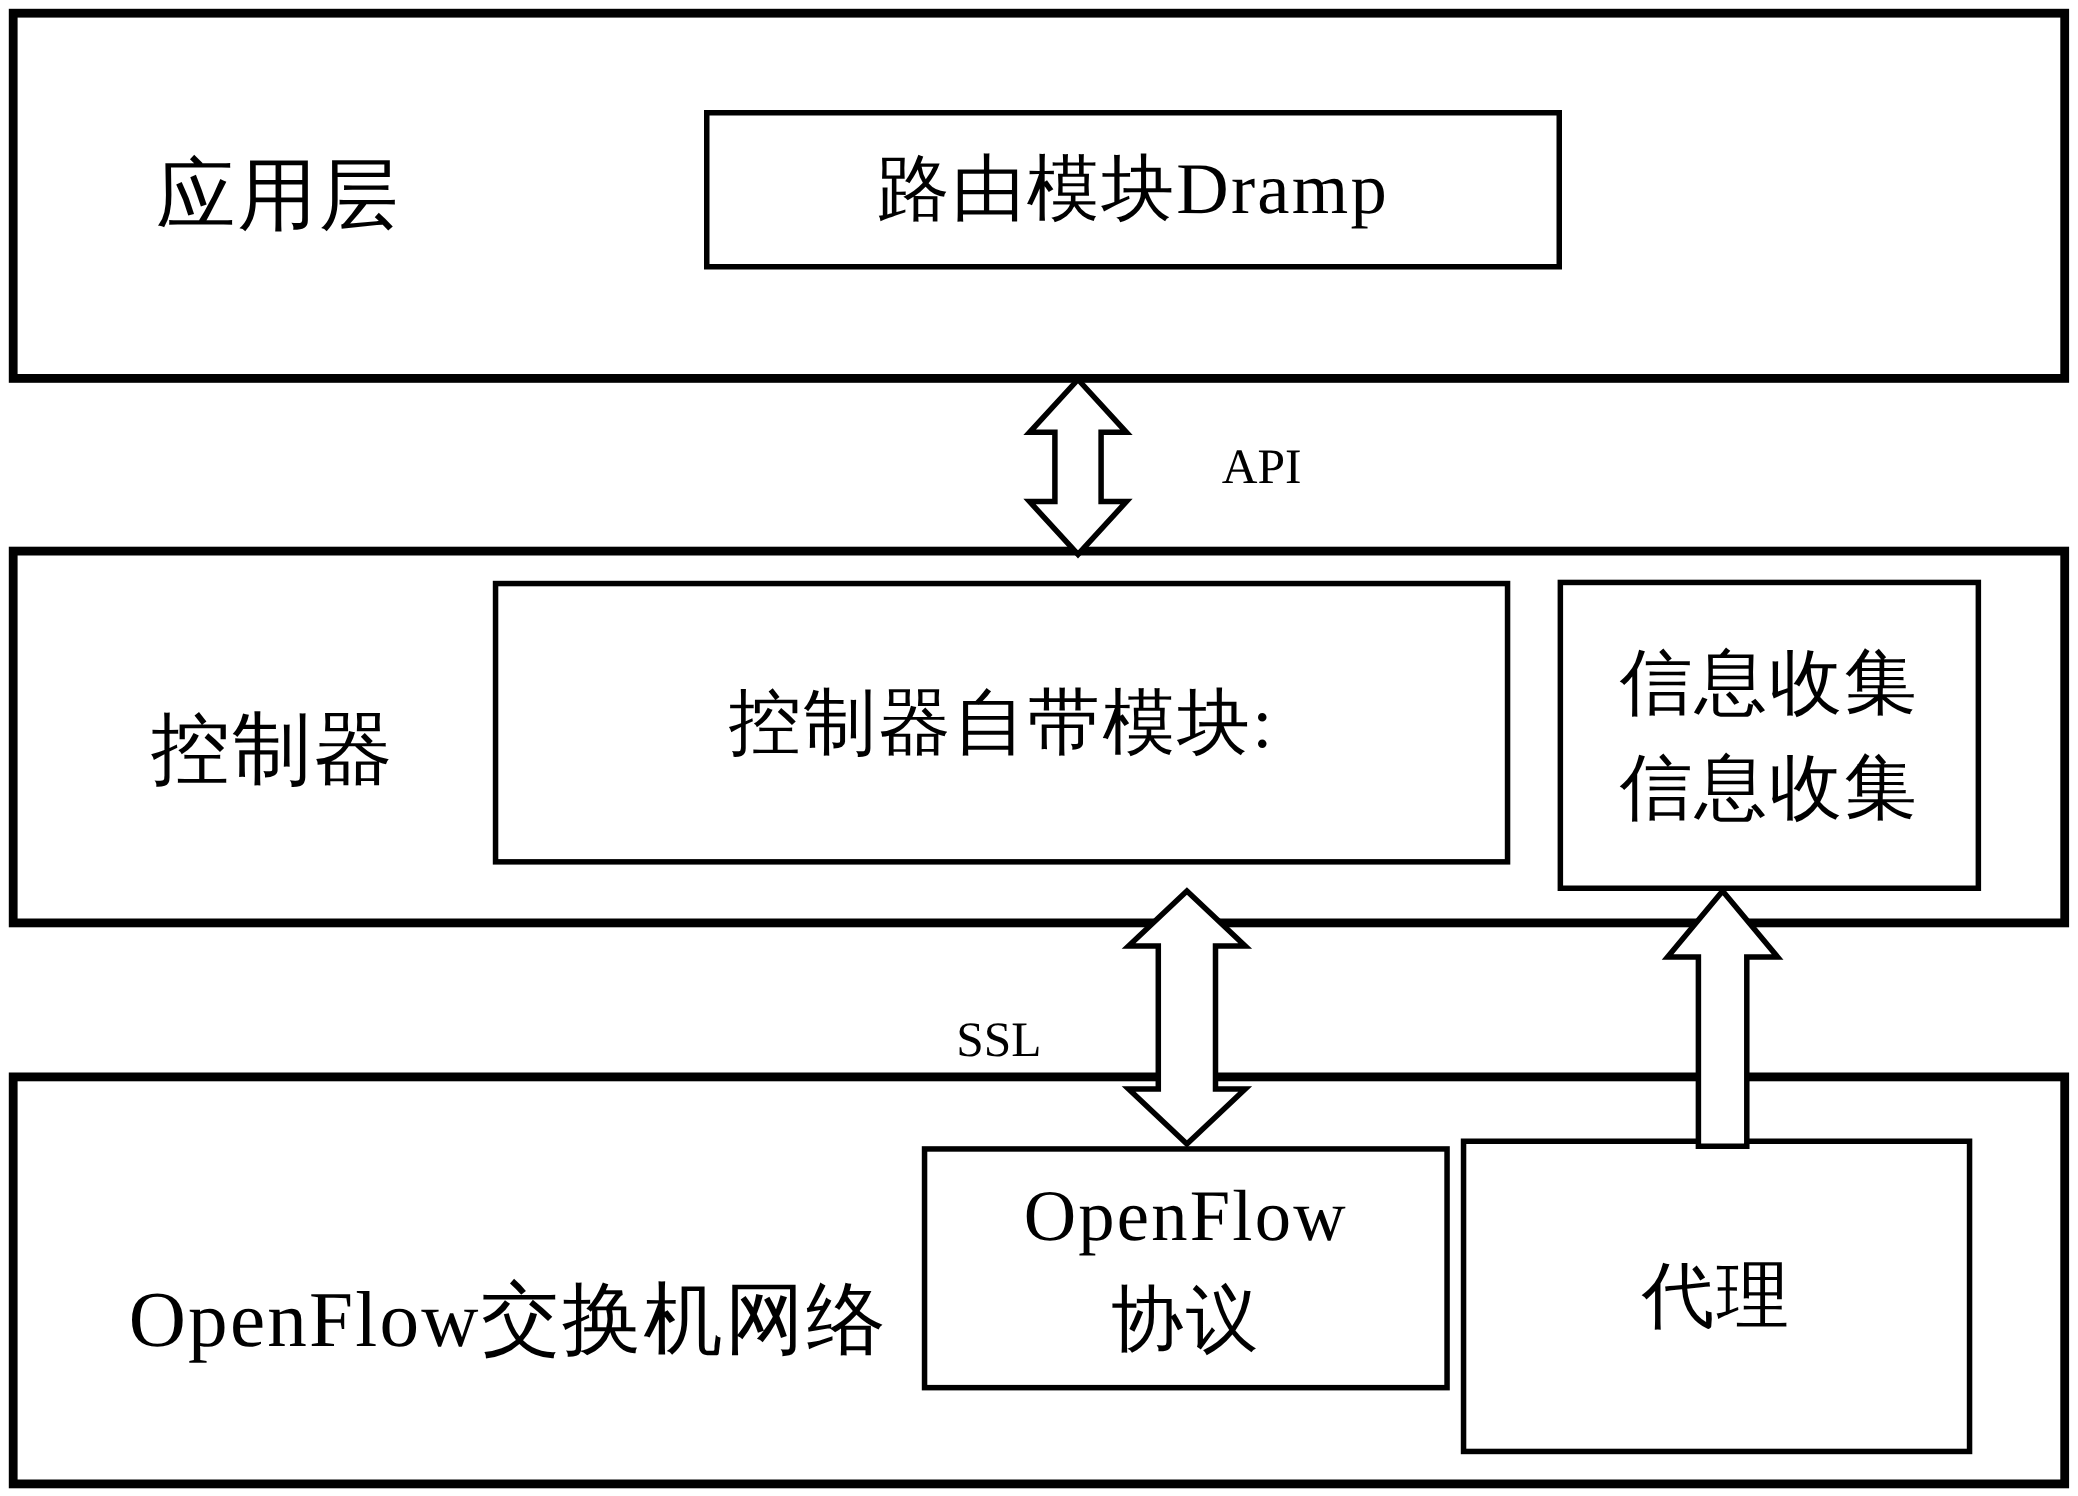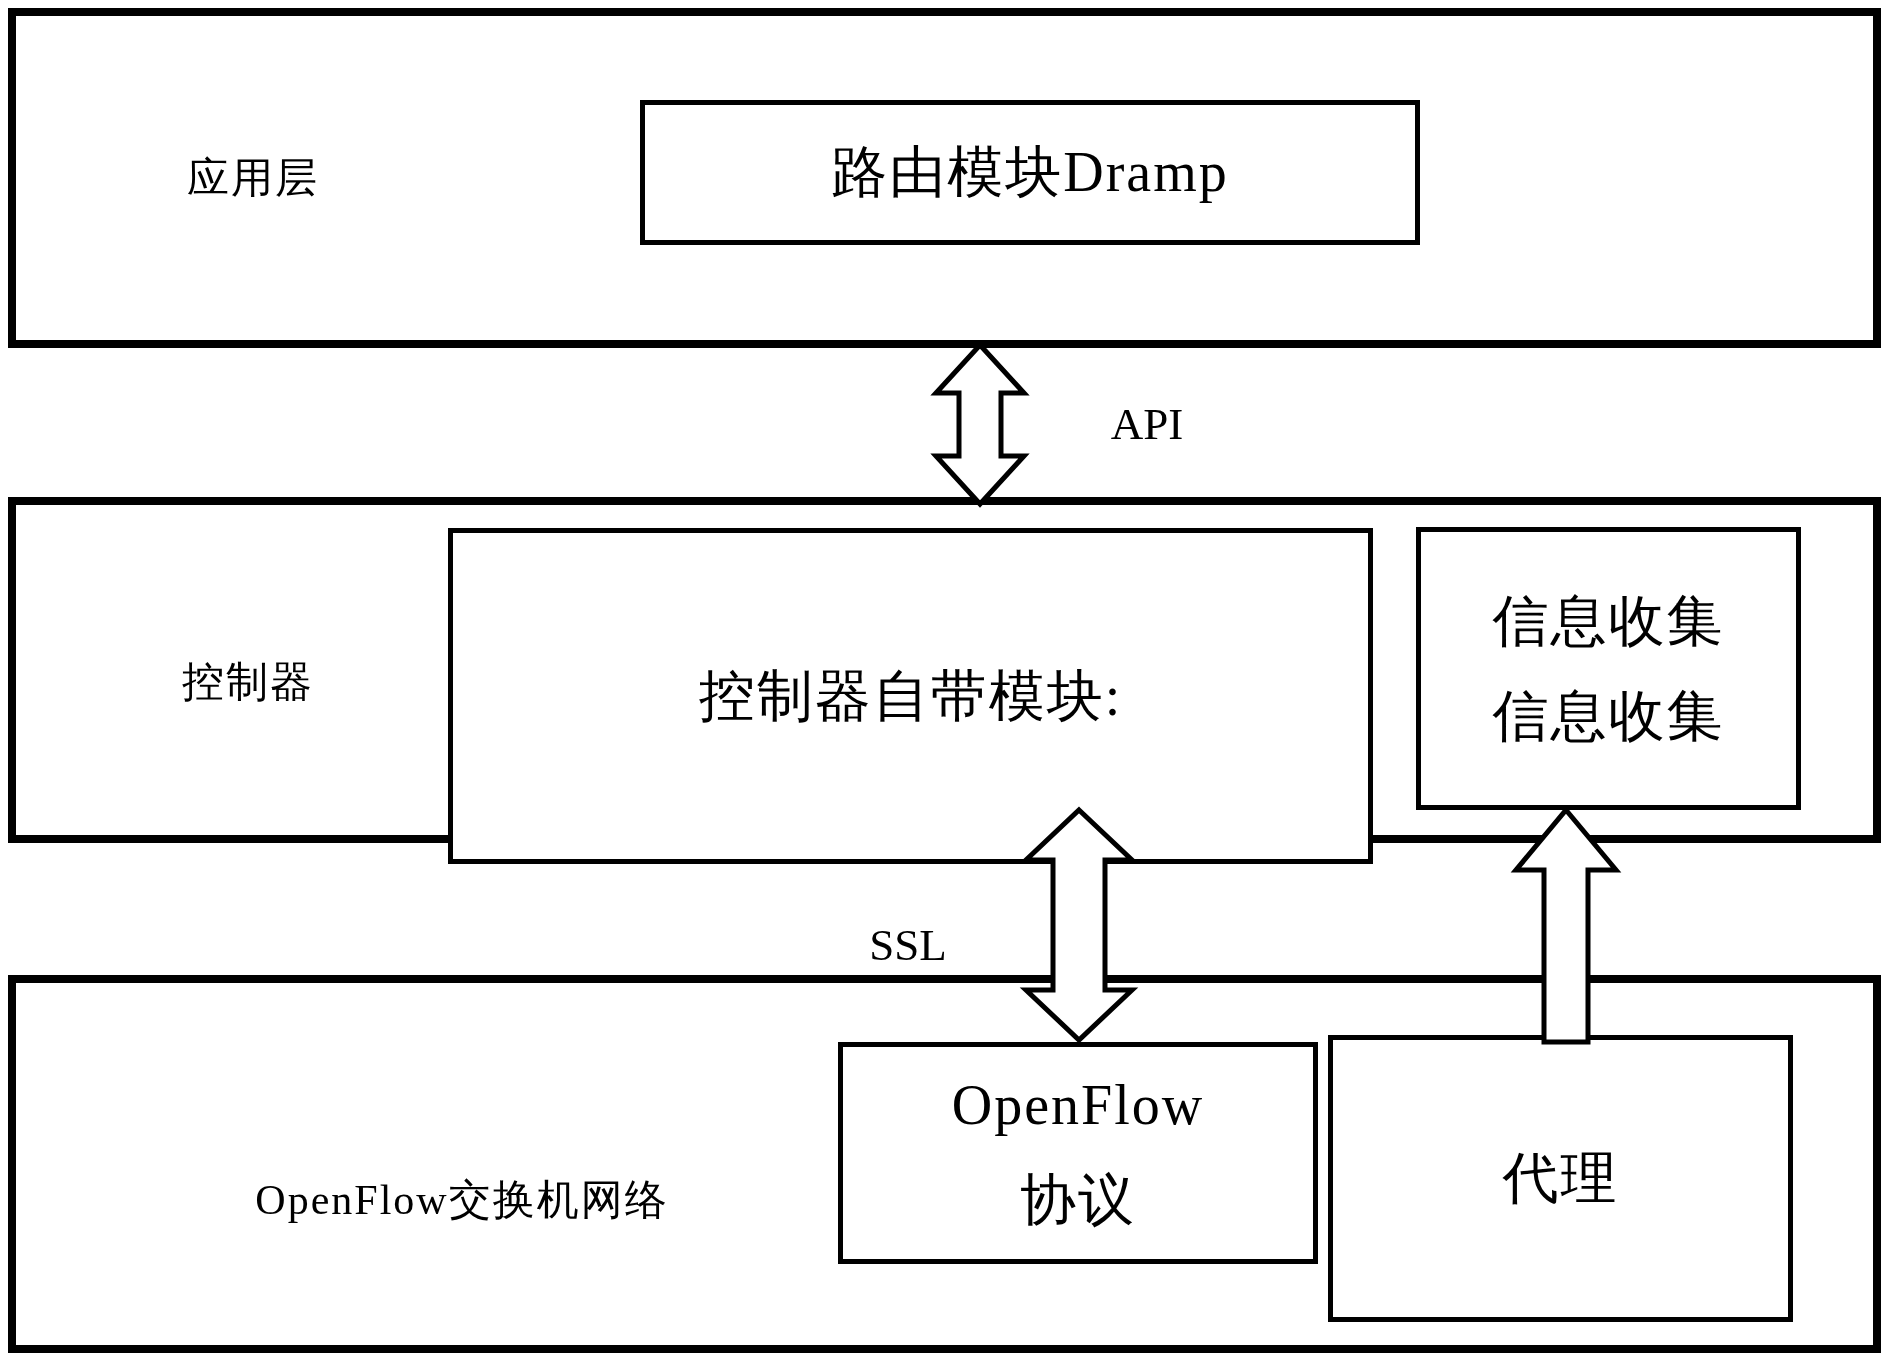--- a/index.html
+++ b/index.html
@@ -22,30 +22,30 @@
     border:5px solid #000000;
     box-sizing:border-box;
     background:#ffffff;
     display:flex;
     flex-direction:column;
     align-items:center;
     justify-content:center;
     text-align:center;
   }
   .cjk{
-    font-size:56px;
+    font-size:66px;
     line-height:95px;
     white-space:pre;
     letter-spacing:2px;
     text-align:center;
   }
   .layer-label{
     position:absolute;
     transform:translate(-50%,-50%);
-    font-size:42px;
+    font-size:72px;
     line-height:95px;
     white-space:pre;
     letter-spacing:2px;
   }
   .conn-label{
     position:absolute;
     transform:translate(-50%,-50%);
     font-size:45px;
     line-height:60px;
     white-space:pre;
@@ -72,21 +72,21 @@
   <div class="layer" style="left:8px;top:975px;width:1873px;height:378px;"></div>
 
   <div class="layer-label" style="left:253px;top:178px;">应用层</div>
   <div class="layer-label" style="left:462px;top:1200px;">OpenFlow交换机网络</div>
   <div class="layer-label" style="left:248px;top:682px;">控制器</div>
 
   <div class="ibox" style="left:640px;top:100px;width:780px;height:145px;">
     <div class="cjk">路由模块Dramp</div>
   </div>
 
-  <div class="ibox" style="left:448px;top:528px;width:925px;height:336px;">
+  <div class="ibox" style="left:448px;top:528px;width:925px;height:258px;">
     <div class="cjk">控制器自带模块:</div>
   </div>
 
   <div class="ibox" style="left:1416px;top:527px;width:385px;height:283px;">
     <div class="cjk">信息收集</div>
     <div class="cjk">信息收集</div>
   </div>
 
   <div class="ibox" style="left:838px;top:1042px;width:480px;height:222px;">
     <div class="cjk">OpenFlow</div>

